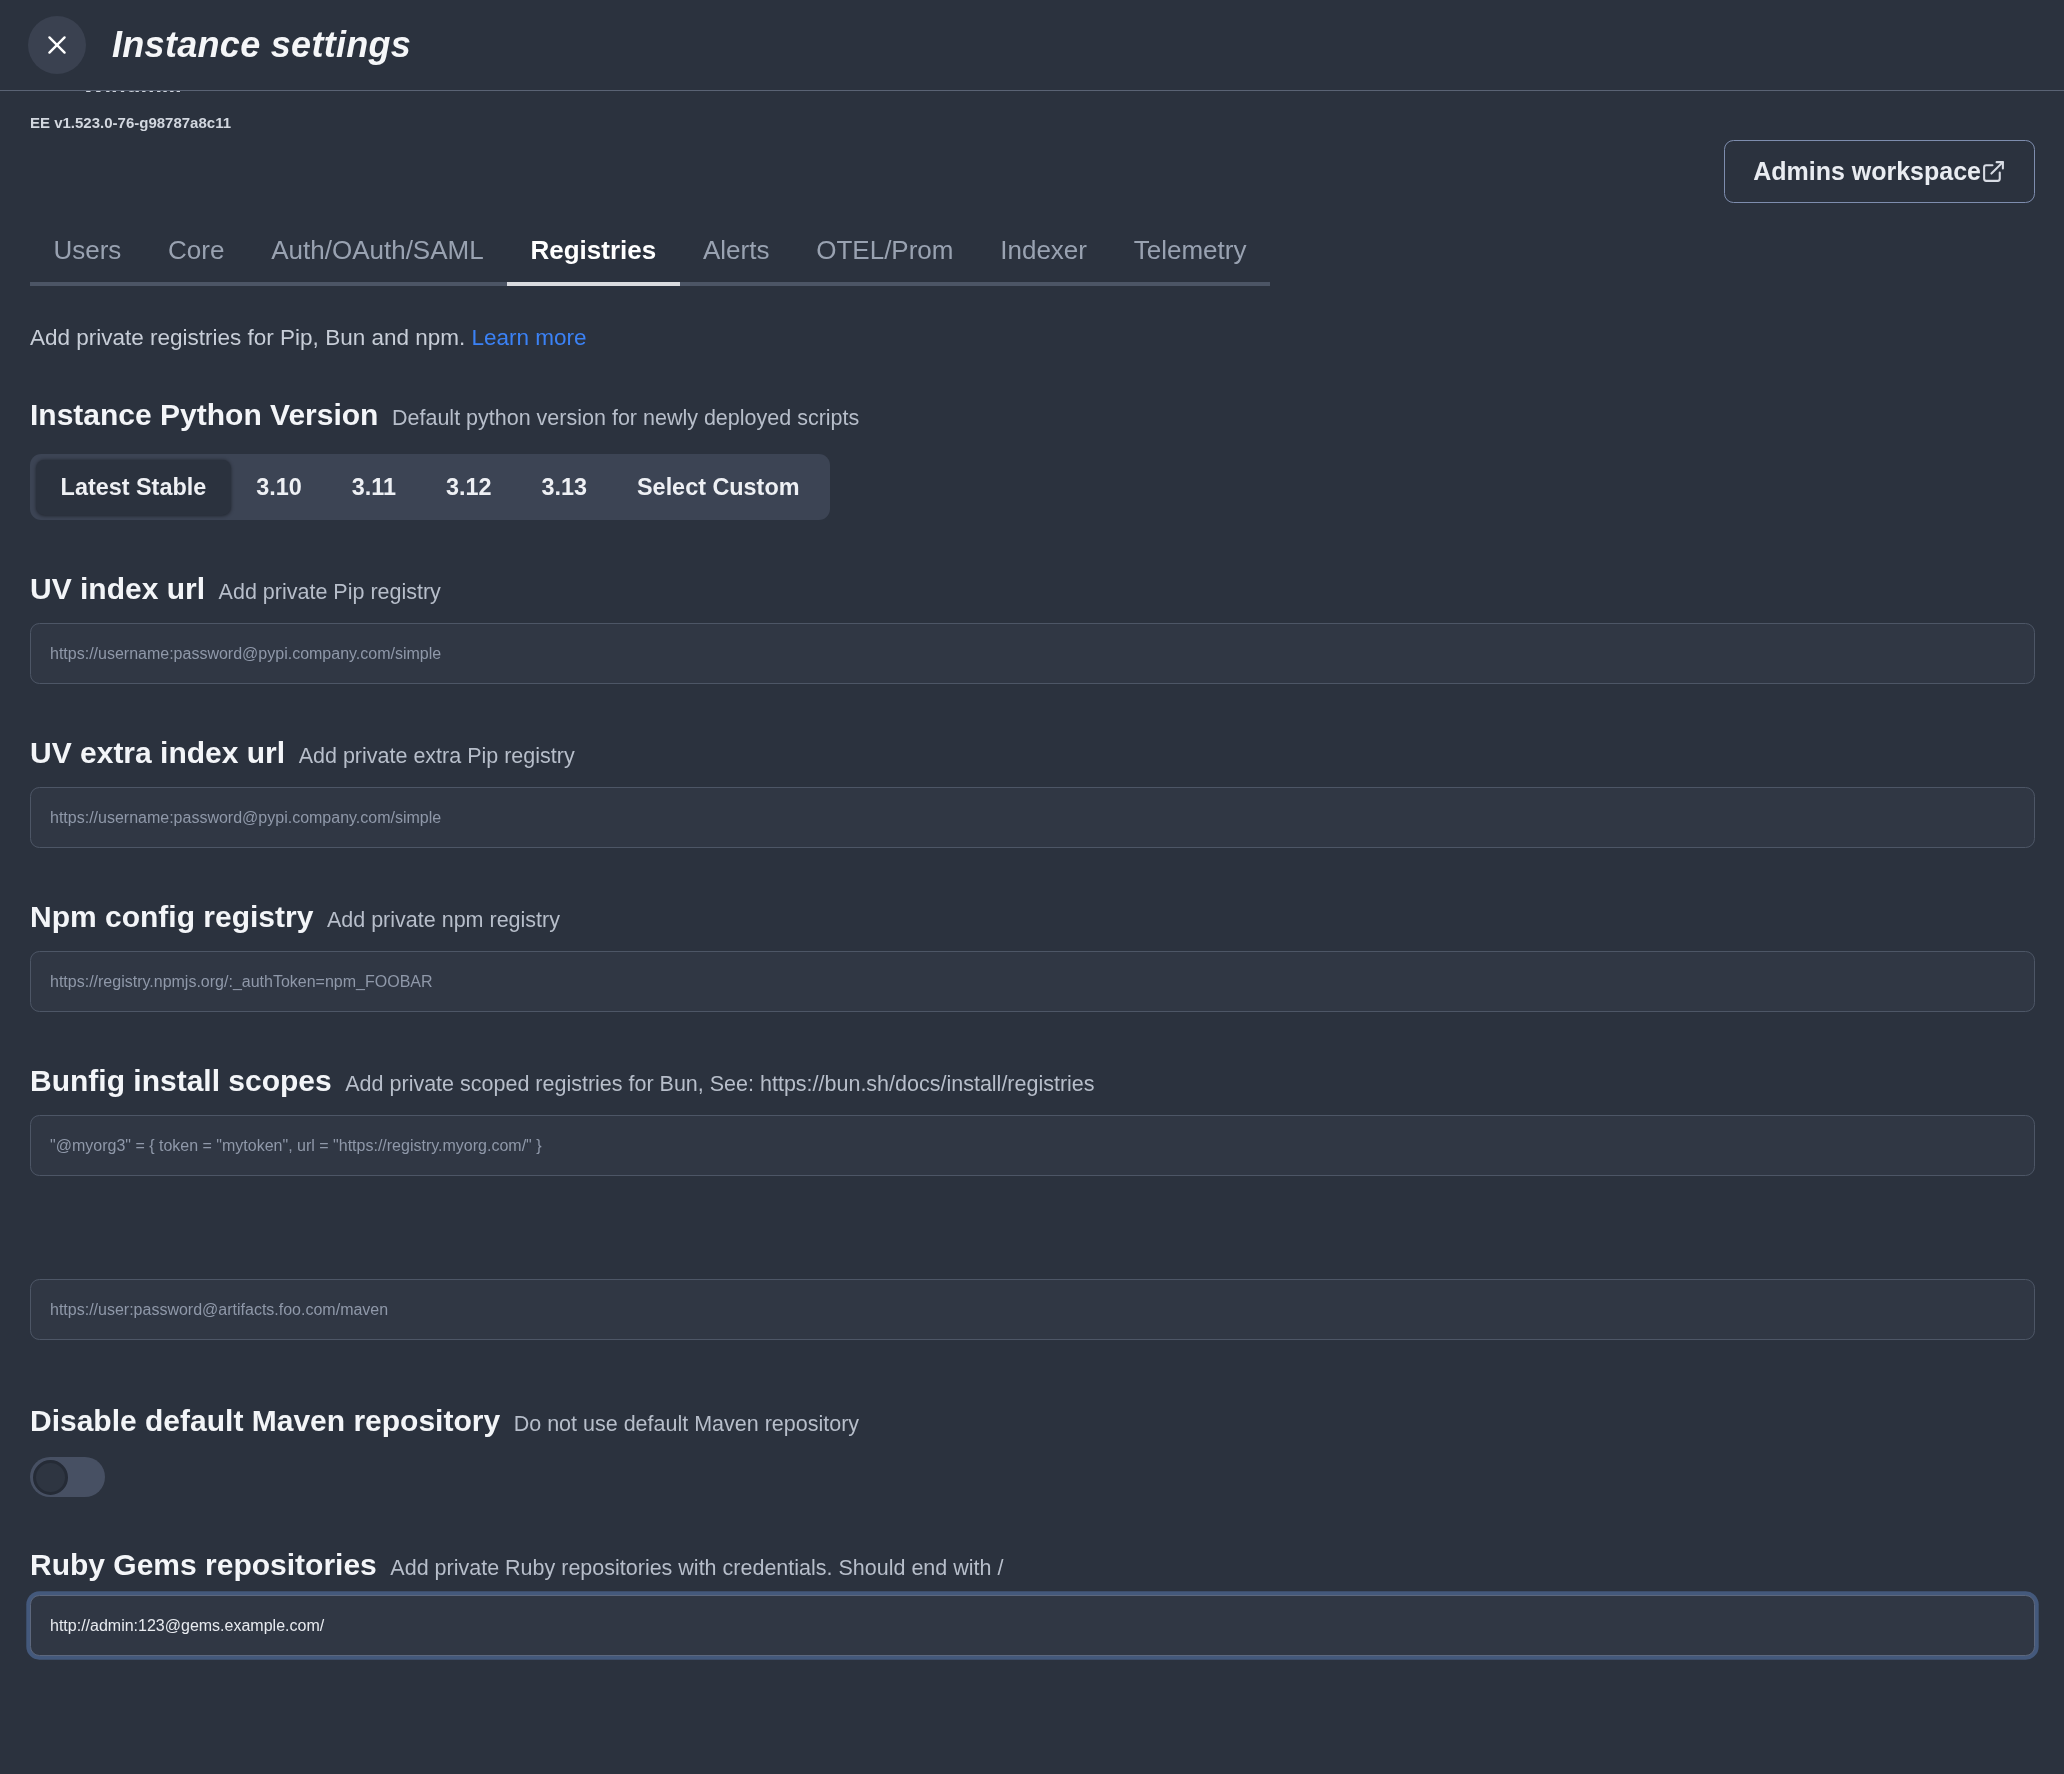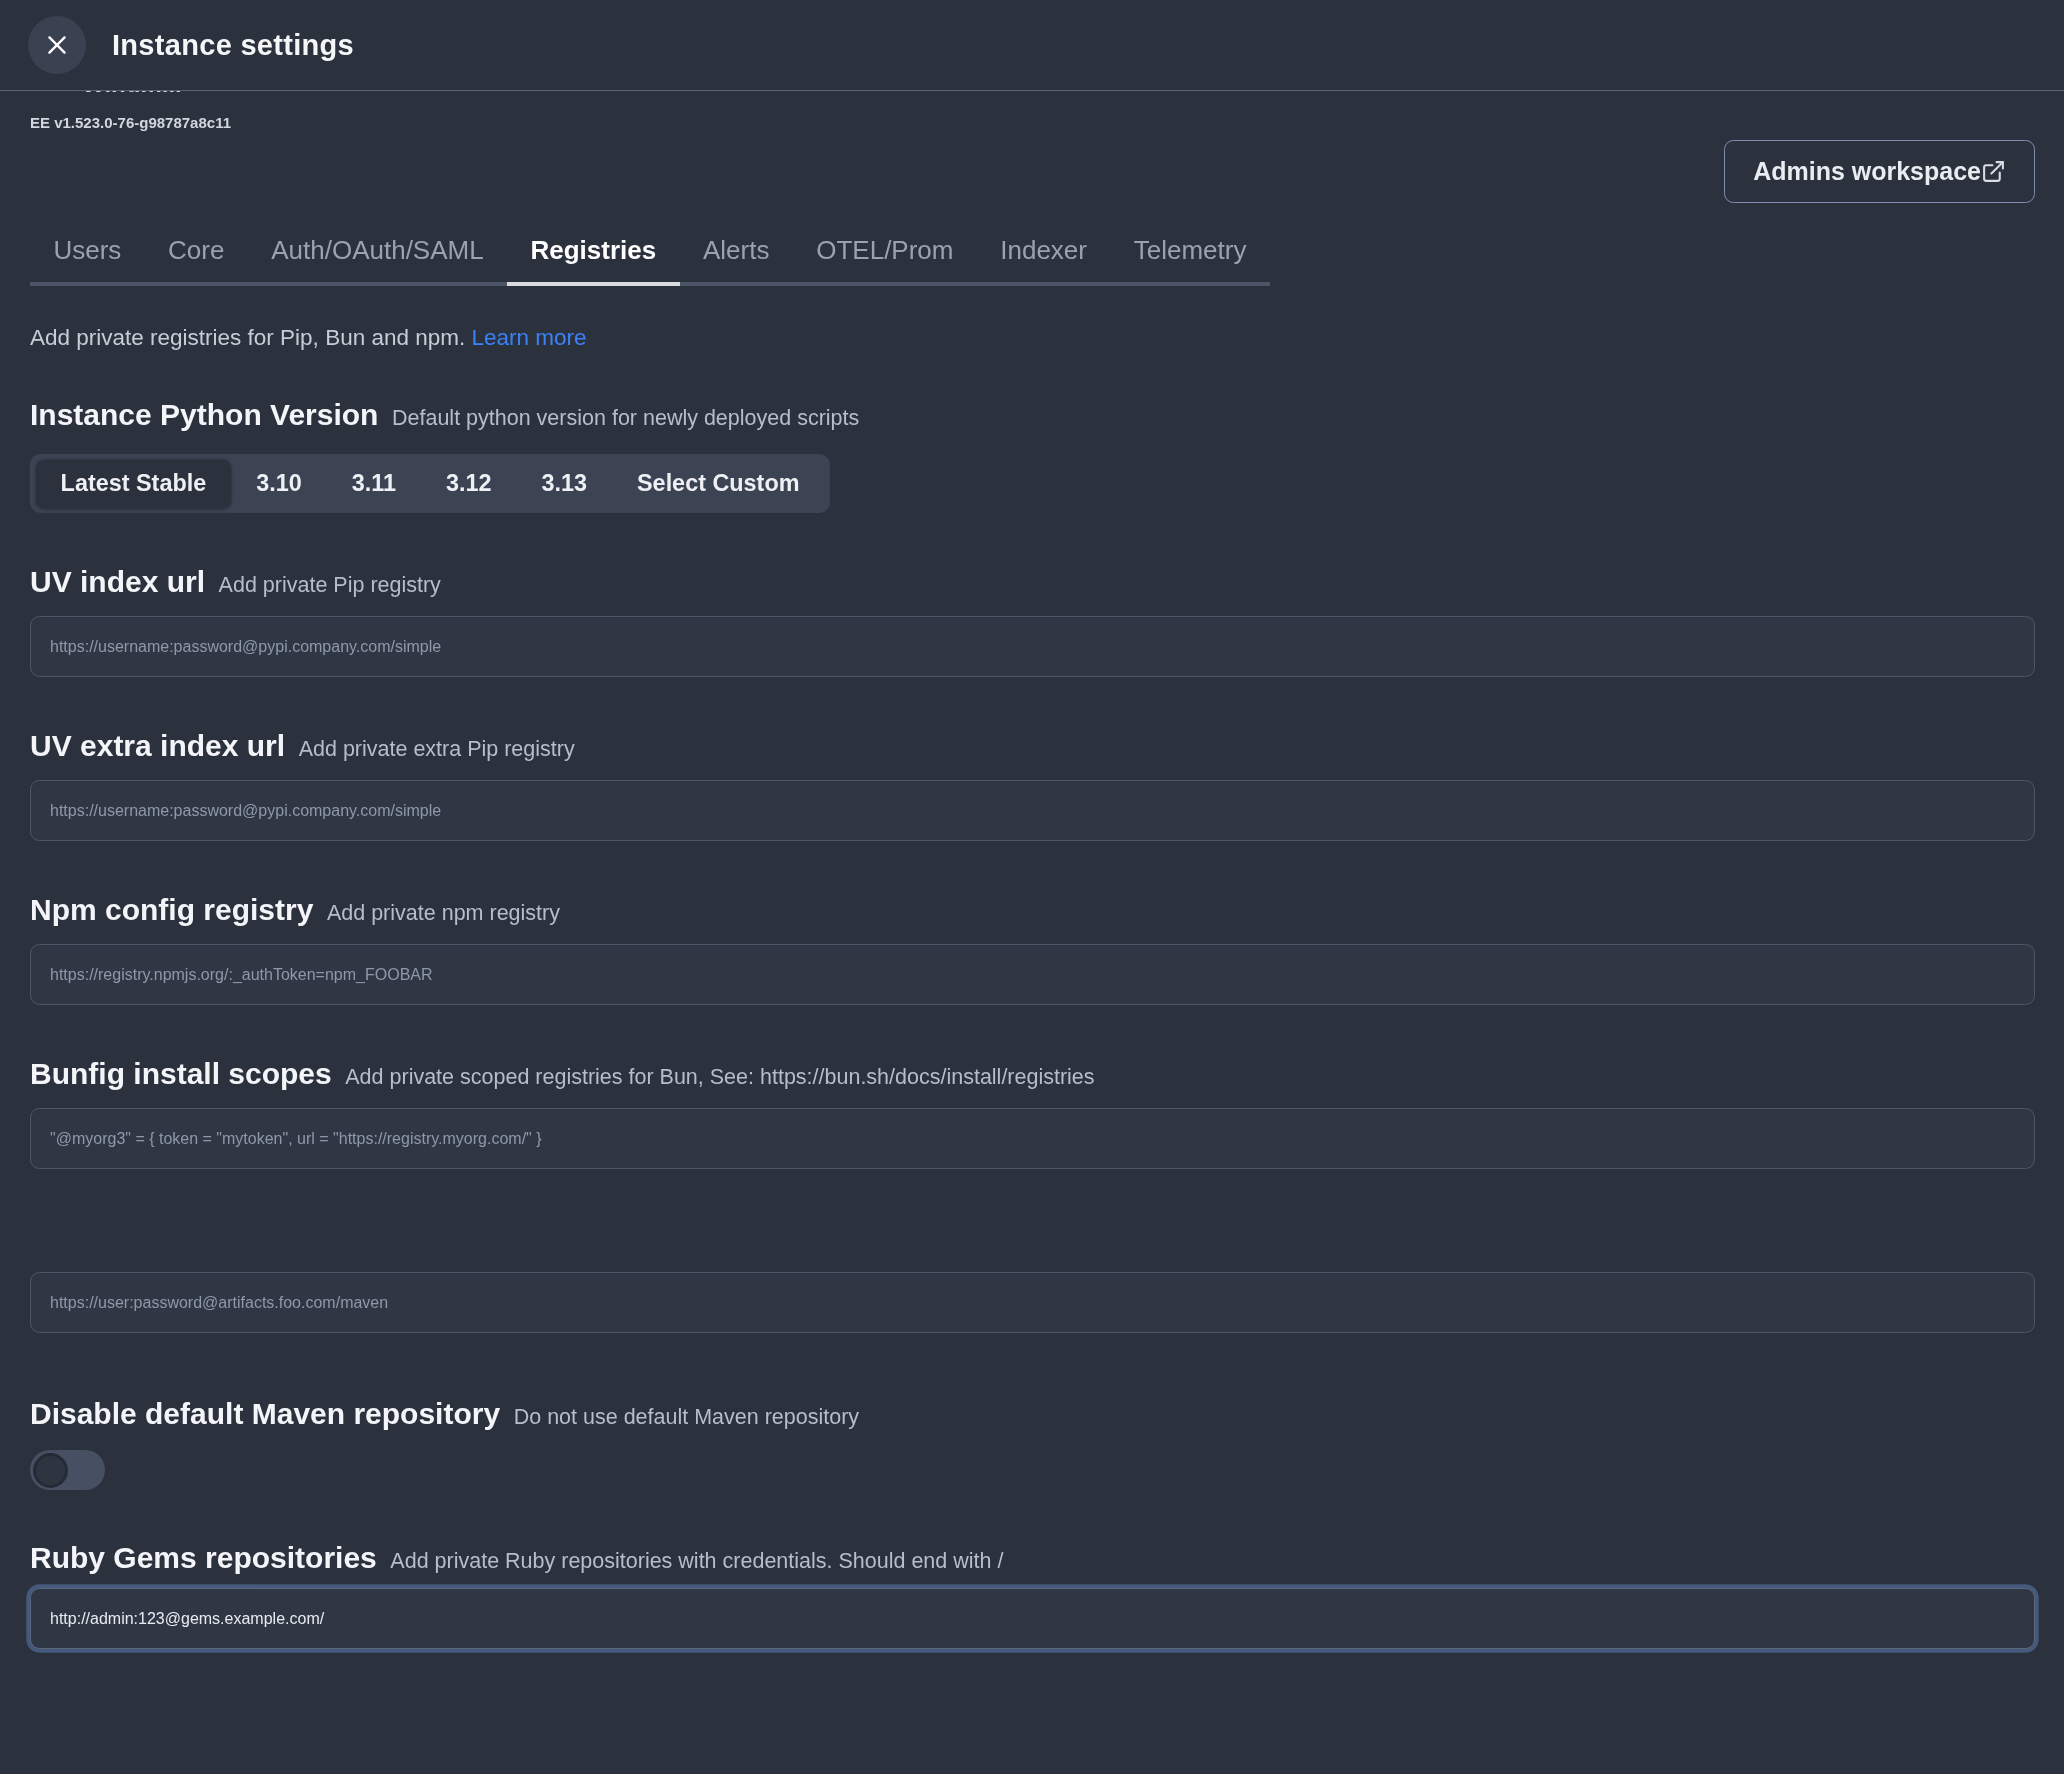--- a/index.html
+++ b/index.html
@@ -18,21 +18,21 @@
     height:91px; padding:0 28px;
     border-bottom:0.9px solid #5a6374;
   }
   .close-btn {
     width:58px; height:58px; border-radius:50%;
     background:#3a4150; border:none;
     display:flex; align-items:center; justify-content:center;
     cursor:pointer; flex:0 0 auto;
   }
   .close-btn svg { display:block; }
-  .title { font-size:29px; font-weight:700; letter-spacing:0.3px; color:#f5f6f8; }
+  .title { font-size:36px; font-weight:700; letter-spacing:0.3px; color:#f5f6f8;font-style:italic; }
 
   .main { padding:0 30px; }
 
   
   .clipped-line { height:7.5px; overflow:hidden; margin-left:52px; }
   .clipped-line span {
     display:block; margin-top:-20.6px;
     font-size:24px; font-weight:600; color:#cfd4dd;
   }
   .version { font-size:15px; color:#d2d7df; margin-top:15px;font-weight:bold; }
@@ -66,21 +66,21 @@
   
   .section { margin-top:52px; }
   .section.first { margin-top:47px; }
   .section.after-editor { margin-top:86px; }
   .flabel { font-weight:700; font-size:30px; color:#f3f5f8; }
   .fdesc  { font-weight:400; font-size:21.5px; color:#b7beca; margin-left:9.4px; }
 
   
   .seg-group {
     margin-top:22.5px; display:inline-flex; align-items:stretch;
-    background:#3c4454; border-radius:11.2px; padding:5.6px; height:59px;
+    background:#3c4454; border-radius:11.2px; padding:5.6px; height:66px;
   }
   .seg {
     display:flex; align-items:center; padding:0 25px;
     color:#eef0f4; font-size:23.4px; font-weight:600; font-family:inherit;
     background:transparent; border:none; border-radius:8.4px; cursor:pointer;
   }
   .seg.selected { background:#2b323e; box-shadow:0 0.9px 3.7px rgba(0,0,0,.45); }
 
   
   .text-input {

